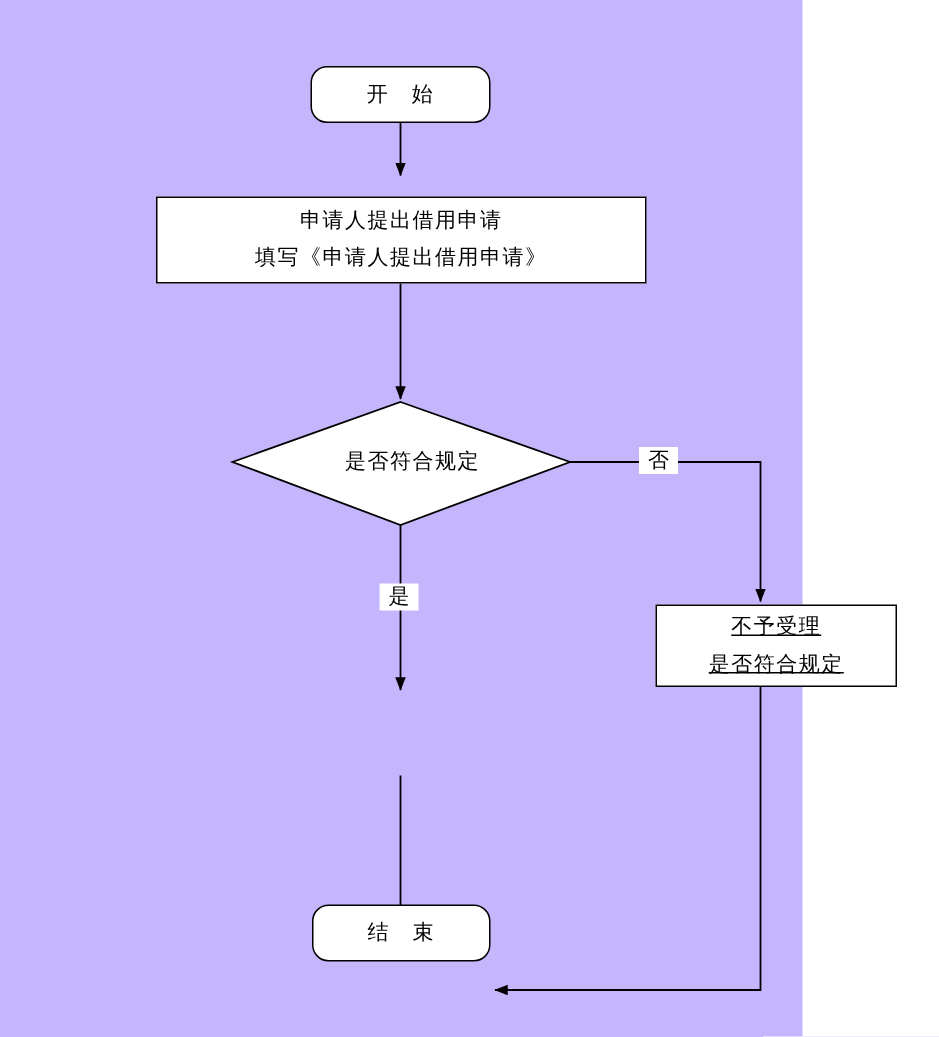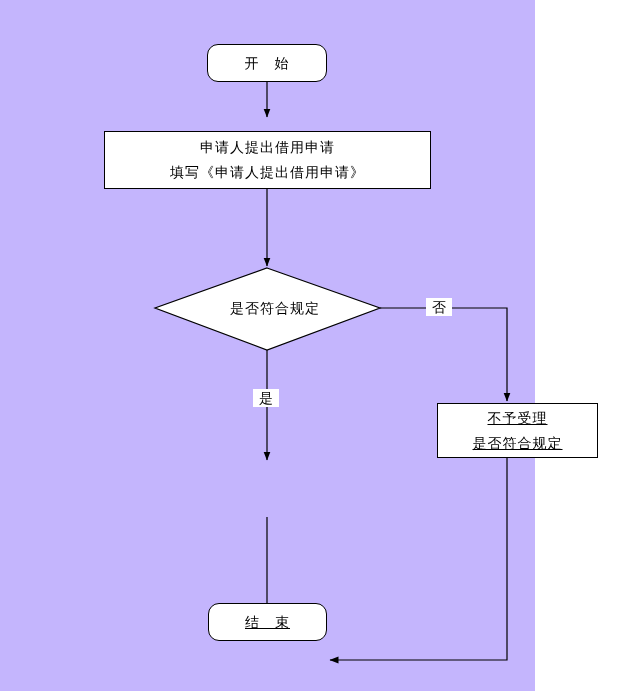--- a/index.html
+++ b/index.html
@@ -96,17 +96,17 @@
   <div class="edge-label" style="left:426px; top:298px;">否</div>
 
   <div class="edge-label" style="left:253px; top:389px;">是</div>
 
   <div class="node" style="left:437px; top:403px; width:161px; height:55px;text-decoration:underline;">
     <div>不予受理</div>
     <div>是否符合规定</div>
   </div>
 
 
-  <div class="node terminator" style="left:208px; top:603px; width:119px; height:38px;text-decoration:underline;">
+  <div class="node terminator" style="left:208px; top:603px; width:119px; height:38px;">
     <div>结　束</div>
   </div>
 
 </div>
 
 </body></html>

